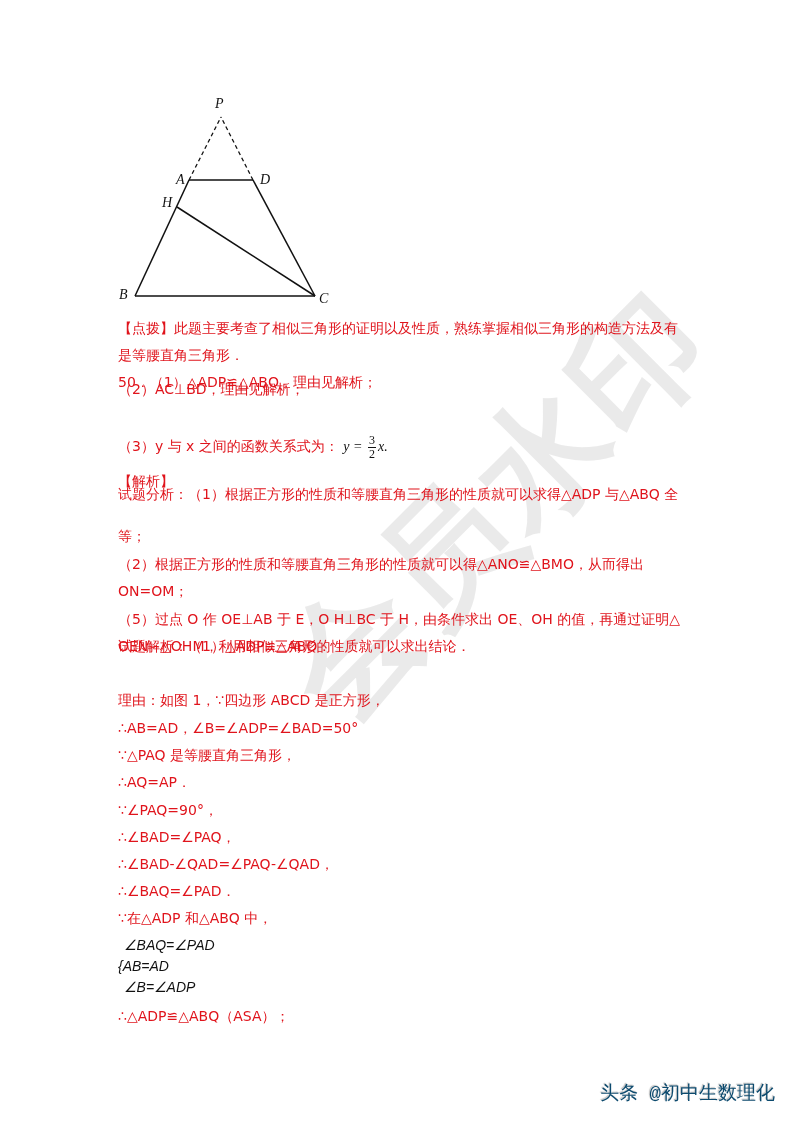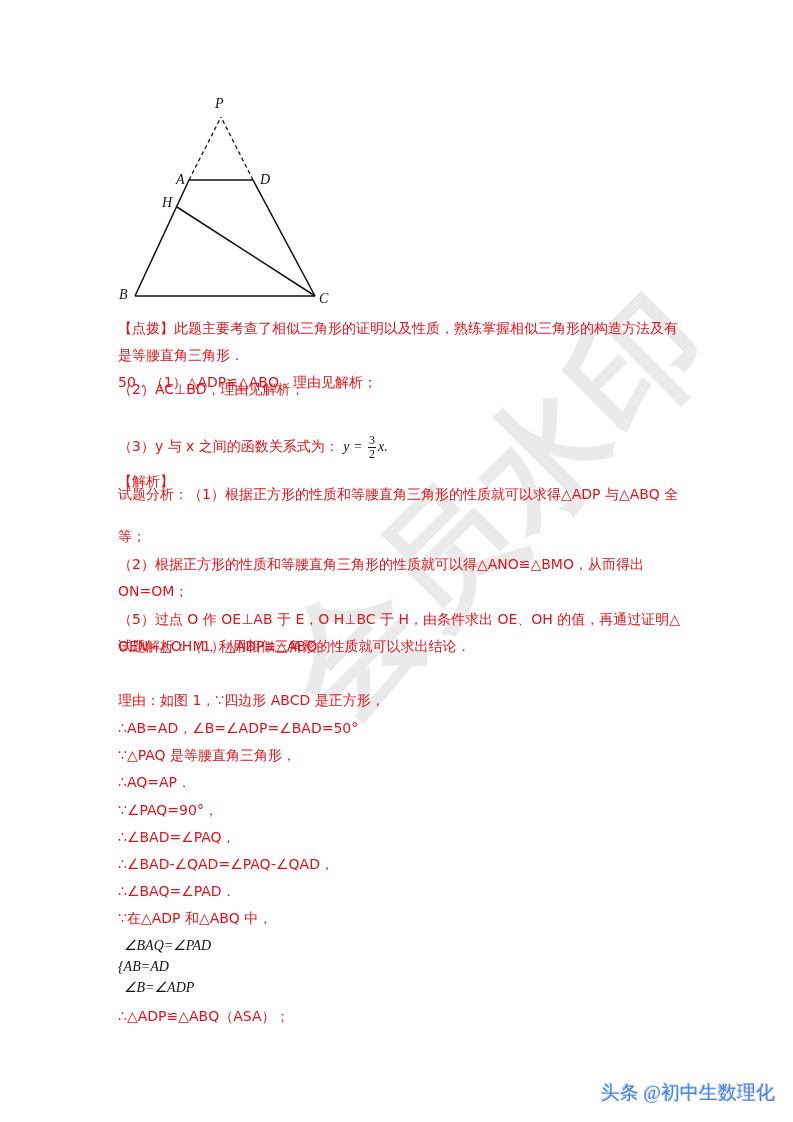--- a/index.html
+++ b/index.html
@@ -18,33 +18,33 @@
     font-family: "DejaVu Sans", "Liberation Sans", sans-serif;
   }
   .math-black {
     color: #111; font-family: "Liberation Serif", "DejaVu Serif", serif; font-style: italic; font-size: 14px;
   }
   .frac { display: inline-flex; flex-direction: column; align-items: center; vertical-align: middle; margin: 0 2px; font-style: normal; }
   .frac .num { font-size: 12px; line-height: 13px; border-bottom: 1px solid #111; padding: 0 1px; }
   .frac .den { font-size: 12px; line-height: 13px; }
 
   .system { position: absolute; left: 118px; top: 935px; color: #111;
-    font-family: Liberation Serif, serif; font-style: italic; font-size: 14px; line-height: 21px; }
+    font-family: Liberation Sans, sans-serif; font-style: italic; font-size: 14px; line-height: 21px; }
   .system div { white-space: nowrap; }
 
   .watermark {
     position: absolute; left: 230px; top: 430px; width: 520px; height: 160px;
     transform: rotate(-45deg); transform-origin: center;
     color: rgba(180,180,180,0.28); font-size: 130px; font-weight: bold;
     font-family: "DejaVu Sans", sans-serif; letter-spacing: 4px; white-space: nowrap;
     pointer-events: none; text-align: center; line-height: 160px;
   }
   .footer-brand {
-    position: absolute; right: 18px; top: 1080px; font-size: 19px; color: #3b82f6;
-    font-family: Liberation Serif, serif; text-shadow: 1px 1px 1px #fff, -1px -1px 1px #bbb;
+    position: absolute; right: 18px; top: 1080px; font-size: 19px; color: #0c4a6e;
+    font-family: Liberation Mono, monospace; text-shadow: 1px 1px 1px #fff, -1px -1px 1px #bbb;
     white-space: nowrap;
   }
 </style>
 </head>
 <body>
 
 <div class="watermark">会员水印</div>
 
 <div class="figure">
   <svg viewBox="0 0 230 220">

